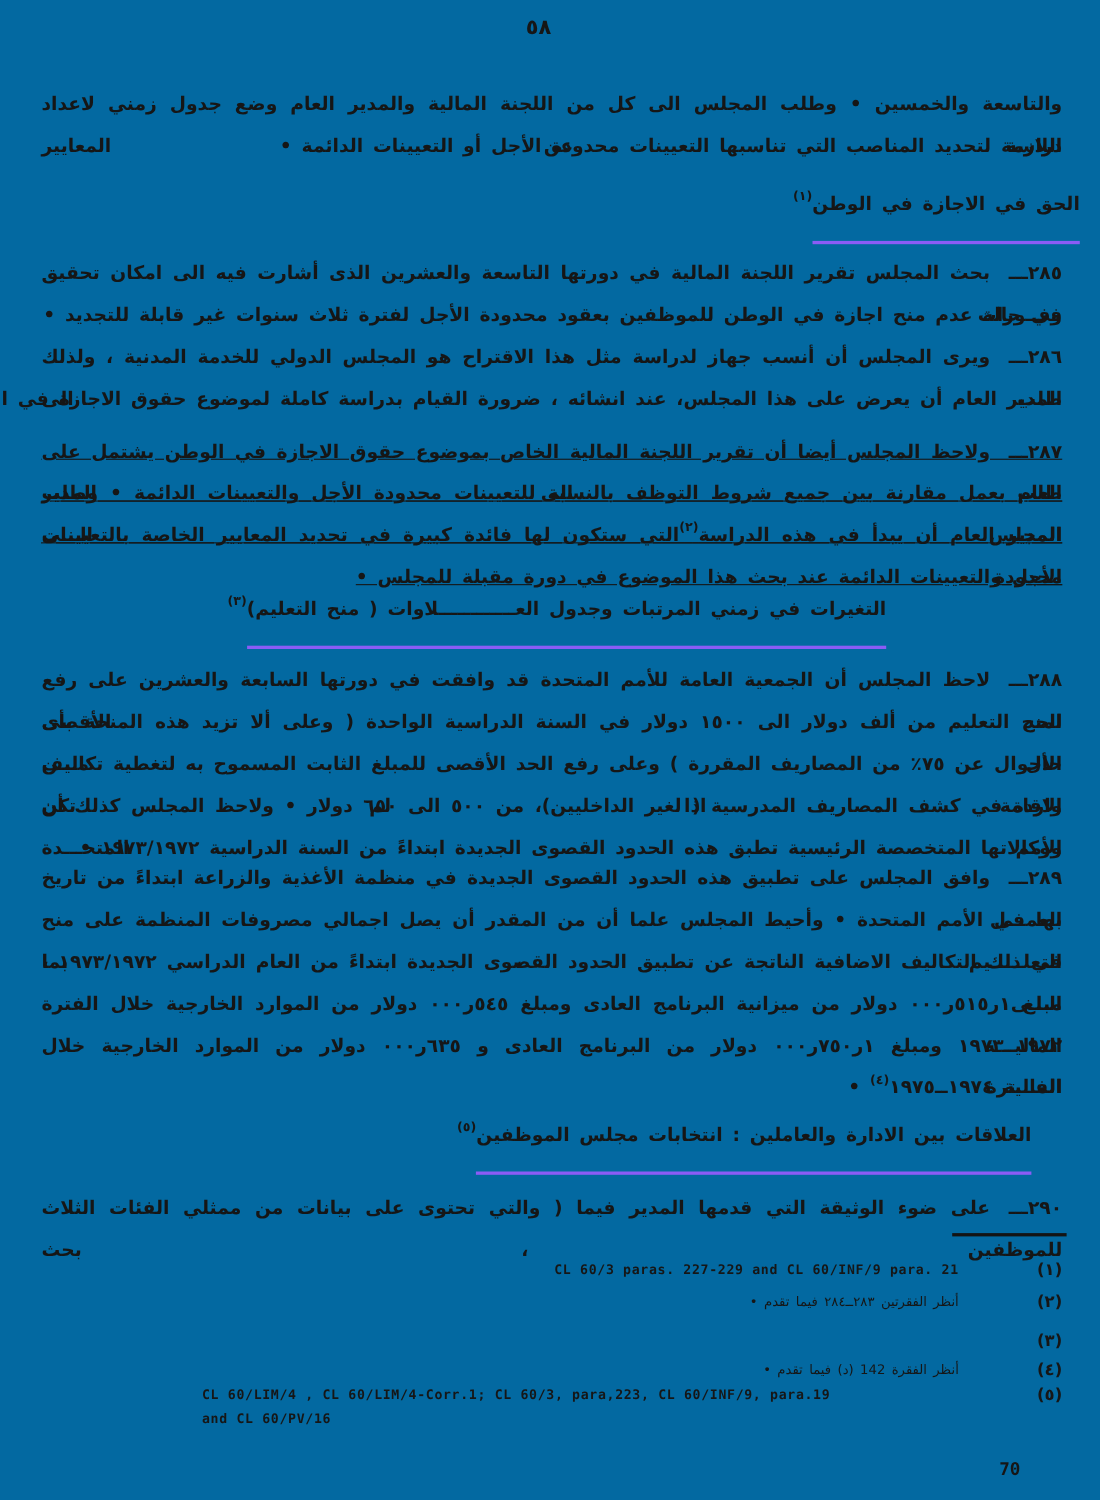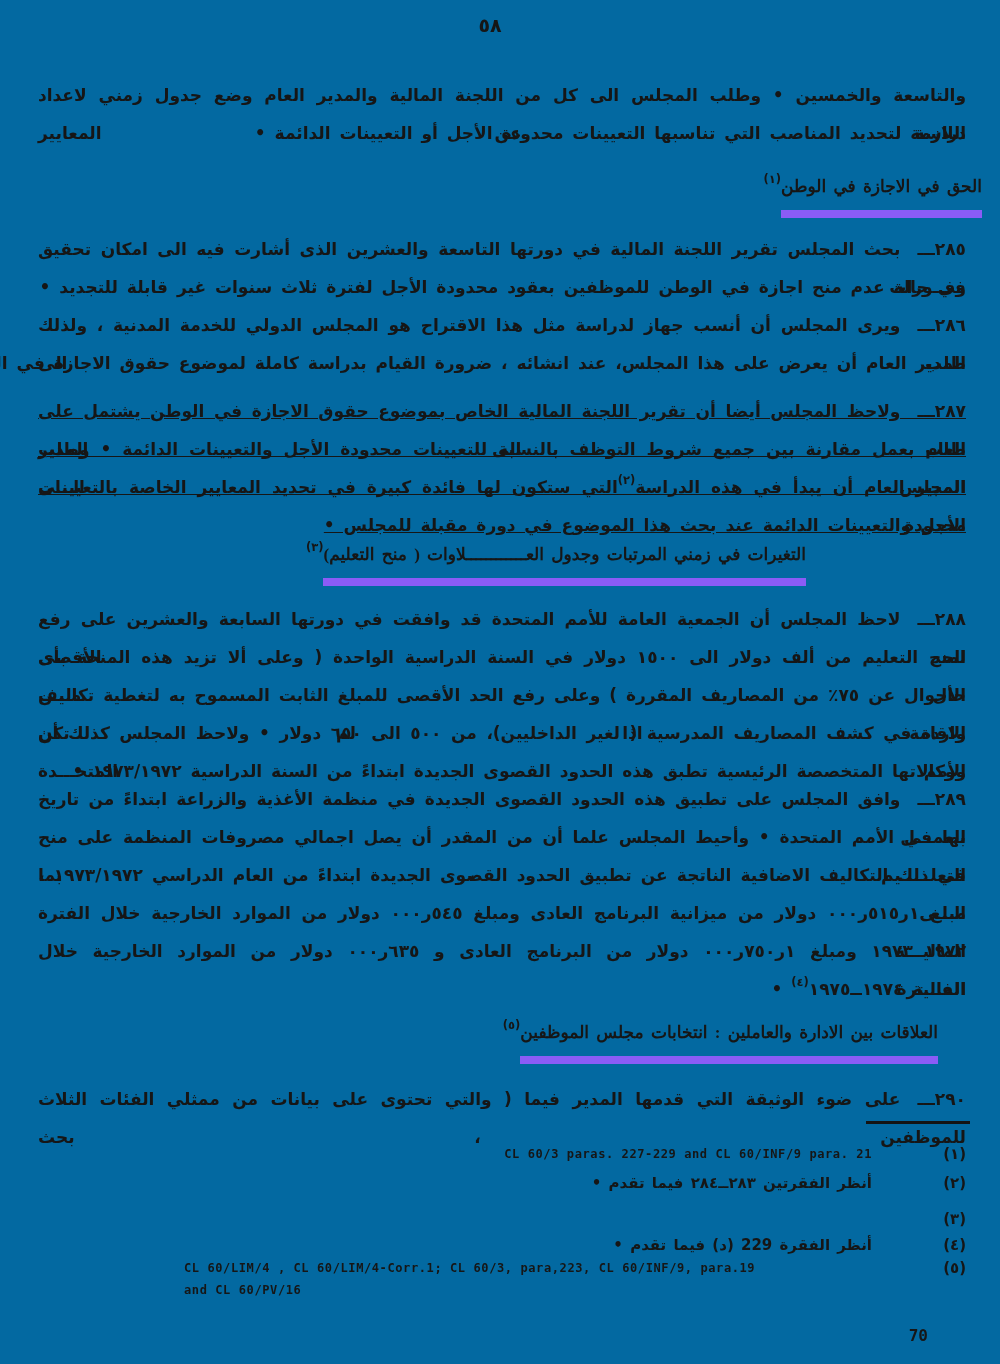--- a/index.html
+++ b/index.html
@@ -9,30 +9,30 @@
   
   .pg-top{top:14px;left:0;right:0;text-align:center;font-size:19px;font-weight:bold;letter-spacing:3px;transform:translateX(-10px);}
   .pg-bottom{top:1326px;right:72px;font-family:"DejaVu Sans Mono",monospace;font-size:16px;font-weight:bold;}
   
   .para{left:38px;right:34px;font-size:17px;font-weight:bold;}
   .tline{height:38px;line-height:38px;text-align:right;word-spacing:3px;white-space:nowrap;}
   .tline.fill{white-space:normal;text-align:justify;text-align-last:justify;}
   sup{font-size:11.5px;vertical-align:9px;line-height:0;word-spacing:0;}
   
   .heading{position:absolute;font-size:17px;font-weight:bold;white-space:nowrap;word-spacing:3px;}
-  .heading .hd{display:inline-block;border-bottom:8px solid #8b5cf6;padding-bottom:13px;font-family:Liberation Serif, serif;}
+  .heading .hd{display:inline-block;border-bottom:3px solid #8b5cf6;padding-bottom:23px;}
   .h1pos{top:176px;right:18px;}
   .h2pos{top:544px;right:194px;}
   .h3pos{top:1022px;right:62px;}
   
   .fnsep{top:1121px;right:30px;width:104px;height:3px;background:#141414;}
   .fn{position:absolute;right:34px;left:20px;display:flex;direction:rtl;align-items:flex-start;}
   .fn-num{flex:none;width:36px;font-size:15px;font-weight:bold;text-align:right;line-height:22px;}
   .fn-body{margin-right:58px;line-height:22px;}
-  .fn-ar .fn-body{font-size:15px;font-weight:bold;word-spacing:2px;}
+  .fn-ar .fn-body{font-size:12px;font-weight:normal;word-spacing:2px;}
   .fn-en .fn-body{direction:ltr;font-family:"DejaVu Sans Mono",monospace;font-size:12px;
                   font-weight:bold;letter-spacing:0.6px;}
   .fn5 .fn-body{margin-right:34px;width:712px;text-align:left;}
   .fn1{top:1143px;} .fn2{top:1172px;} .fn3{top:1208px;} .fn4{top:1234px;} .fn5{top:1257px;}
 </style>
 </head>
 <body>
 
 <div class="page">
 
@@ -98,21 +98,21 @@
   </div>
   <div class="fn fn-ar fn2">
     <span class="fn-num">(٢)</span>
     <span class="fn-body">أنظر الفقرتين ٢٨٣ــ٢٨٤ فيما تقدم •</span>
   </div>
   <div class="fn fn-en fn3">
     <span class="fn-num">(٣)</span>
   </div>
   <div class="fn fn-ar fn4">
     <span class="fn-num">(٤)</span>
-    <span class="fn-body">أنظر الفقرة 229 (د) فيما تقدم •</span>
+    <span class="fn-body">أنظر الفقرة 142 (د) فيما تقدم •</span>
   </div>
   <div class="fn fn-en fn5">
     <span class="fn-num">(٥)</span>
     <span class="fn-body">
       <span style="display:block;">CL 60/LIM/4 , CL 60/LIM/4-Corr.1; CL 60/3, para,223, CL 60/INF/9, para.19</span>
       <span style="display:block;">and CL 60/PV/16</span>
     </span>
   </div>
 
   <div class="blk pg-bottom">70</div>

